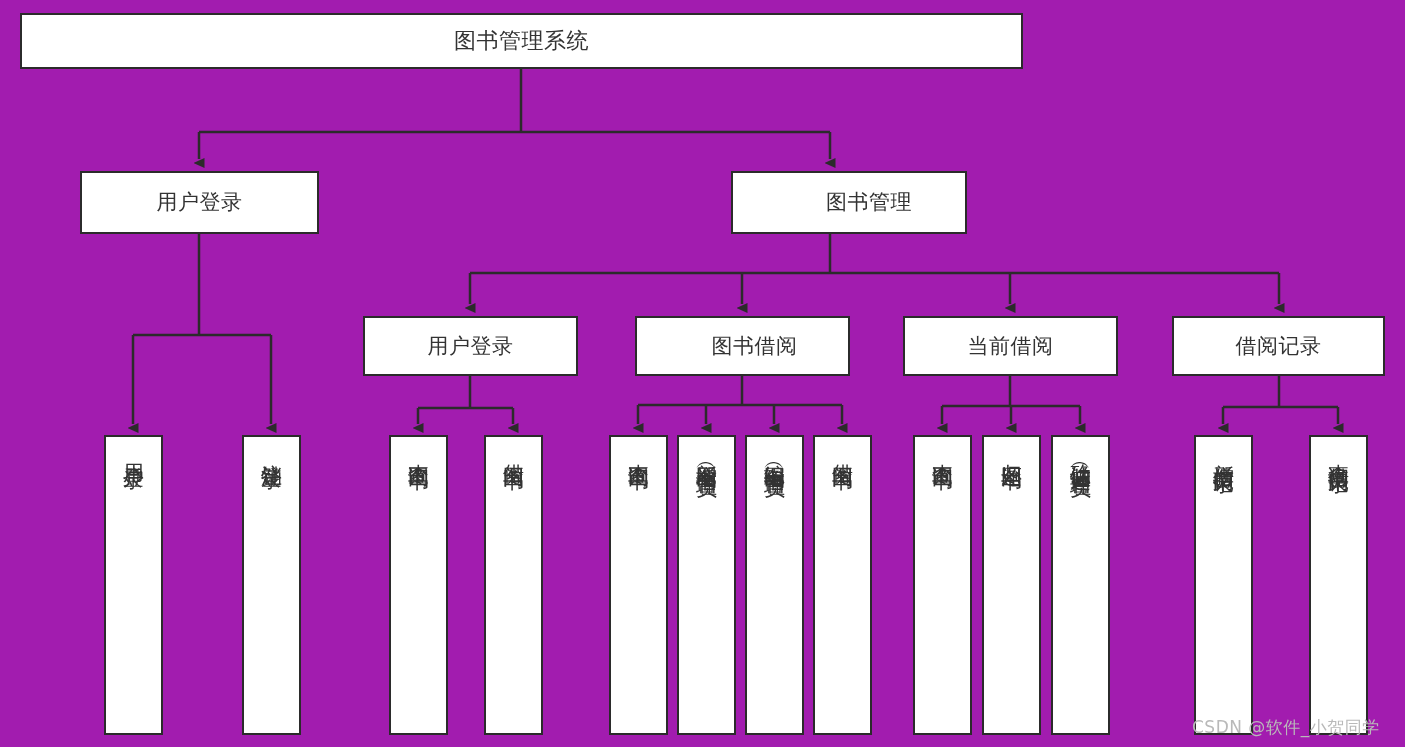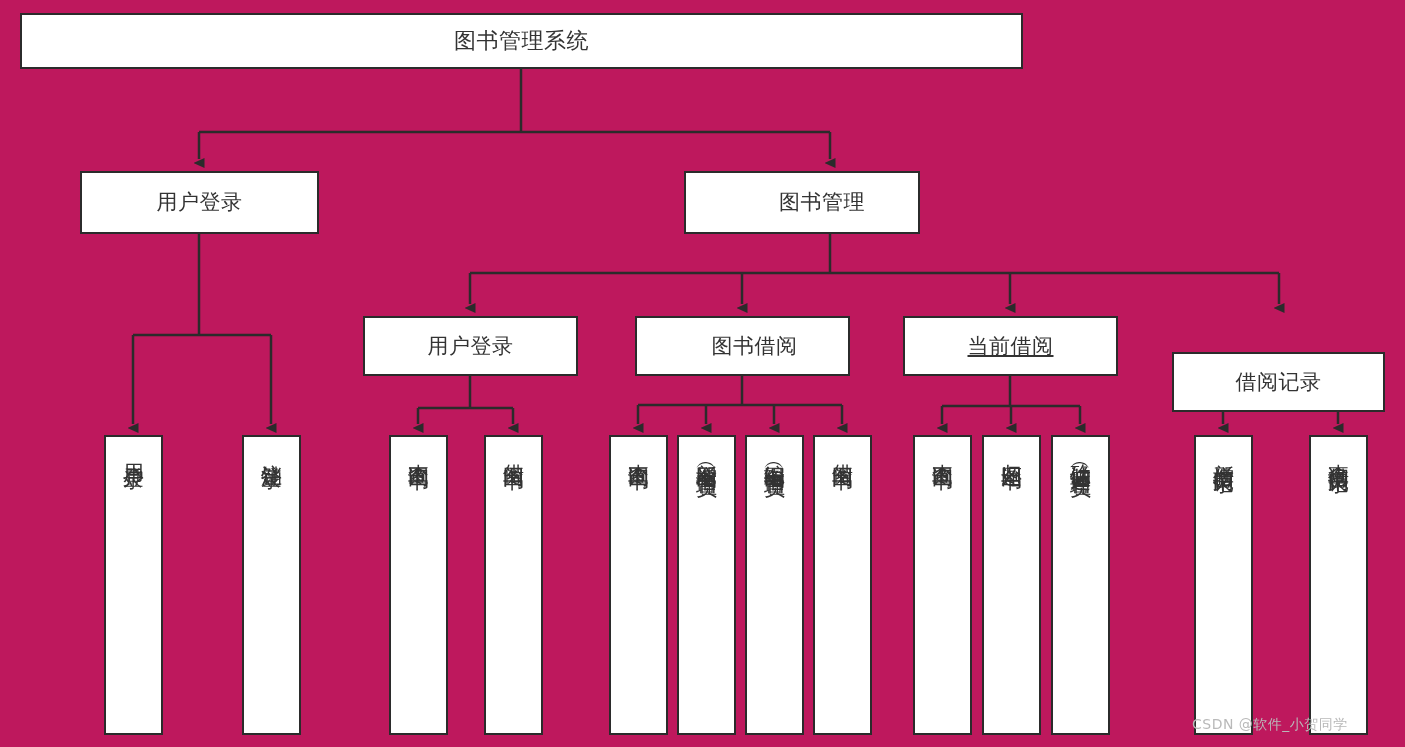--- a/index.html
+++ b/index.html
@@ -8,21 +8,21 @@
     padding: 0;
     background: #ffffff;
   }
   body {
     font-family: "DejaVu Sans", "Liberation Sans", sans-serif;
   }
   #diagram-root {
     position: relative;
     width: 1405px;
     height: 747px;
-    background: #be185d;
+    background: #a21caf;
     overflow: hidden;
   }
   svg.edges {
     position: absolute;
     left: 0;
     top: 0;
     width: 1405px;
     height: 747px;
     pointer-events: none;
   }
@@ -60,21 +60,21 @@
     writing-mode: vertical-rl;
     text-orientation: upright;
     font-size: 21px;
     line-height: 1.05;
     letter-spacing: 2px;
     white-space: nowrap;
   }
   .watermark {
     position: absolute;
     color: #b9b9b9;
-    font-size: 14px;
+    font-size: 17px;
     letter-spacing: 0.5px;
     white-space: nowrap;
     user-select: none;
   }
 </style>
 </head>
 <body>
 
 <div id="diagram-root">
 
@@ -128,34 +128,34 @@
     </g>
   </svg>
 
   <div class="node h root" style="left:20px; top:13px; width:1003px; height:56px;">
     <span class="label">图书管理系统</span>
   </div>
 
   <div class="node h" style="left:80px; top:171px; width:239px; height:63px;">
     <span class="label">用户登录</span>
   </div>
-  <div class="node h" style="left:684px; top:171px; width:236px; height:63px;padding-left:40px;">
+  <div class="node h" style="left:731px; top:171px; width:236px; height:63px;padding-left:40px;">
     <span class="label">图书管理</span>
   </div>
 
   <div class="node h" style="left:363px; top:316px; width:215px; height:60px;">
     <span class="label">用户登录</span>
   </div>
   <div class="node h" style="left:635px; top:316px; width:215px; height:60px;padding-left:24px;">
     <span class="label">图书借阅</span>
   </div>
-  <div class="node h" style="left:903px; top:316px; width:215px; height:60px;text-decoration:underline;">
+  <div class="node h" style="left:903px; top:316px; width:215px; height:60px;">
     <span class="label">当前借阅</span>
   </div>
-  <div class="node h" style="left:1172px; top:316px; width:213px; height:60px;margin-top:36px;">
+  <div class="node h" style="left:1172px; top:316px; width:213px; height:60px;">
     <span class="label">借阅记录</span>
   </div>
 
   <div class="node v" style="left:104px; top:435px; width:59px; height:300px;">
     <span class="label">用户登录</span>
   </div>
   <div class="node v" style="left:242px; top:435px; width:59px; height:300px;">
     <span class="label">注销登录</span>
   </div>
 

